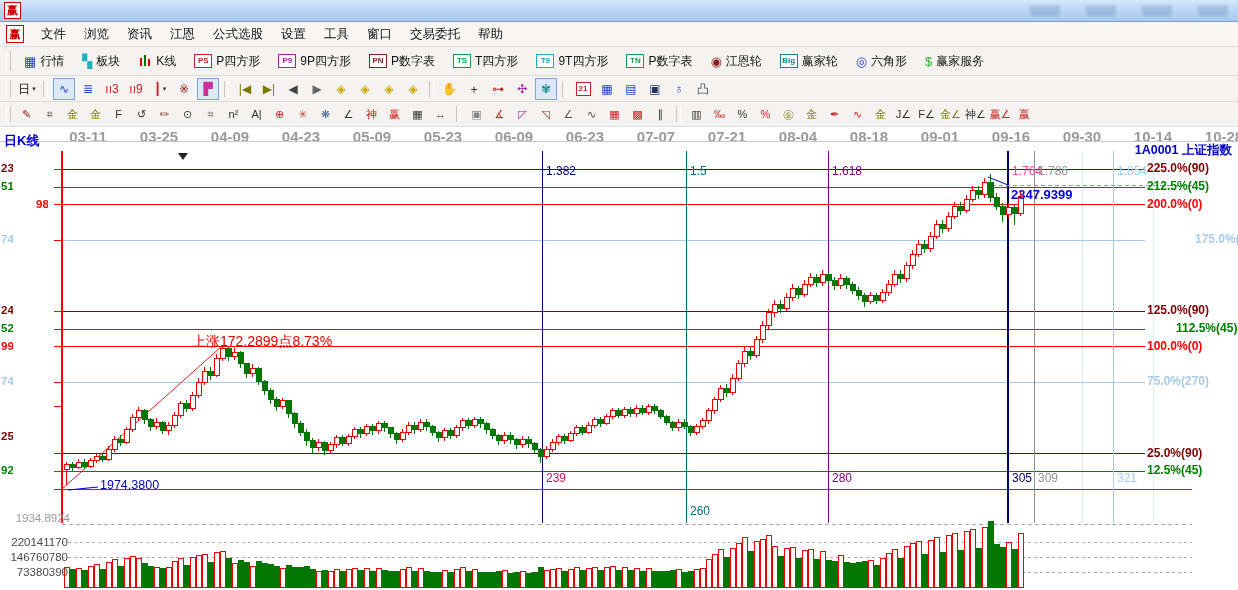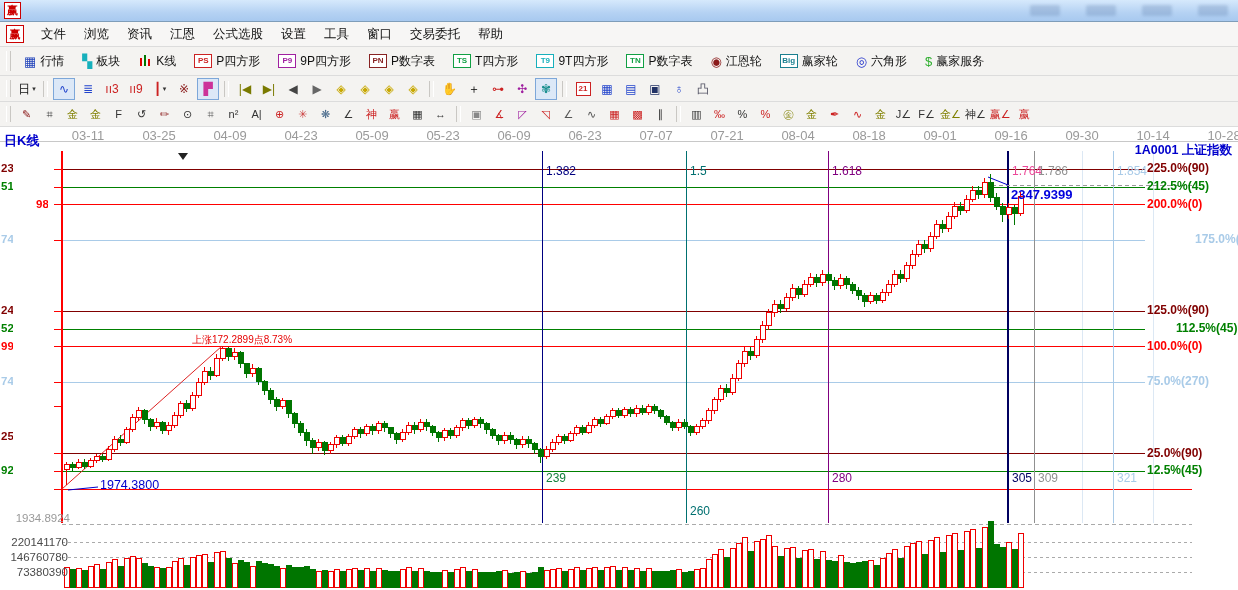--- a/index.html
+++ b/index.html
@@ -35,27 +35,27 @@
   .tb3 .ibtn{min-width:19px;height:18px;font-size:11px;}
   .ibtn.sel{border-color:#7da7d9;background:#dce8f7;}
   .ibtn .dd{font-size:7px;margin-left:2px;color:#333;}
   .ibtn .bx{display:inline-flex;align-items:center;justify-content:center;width:13px;height:12px;border:1px solid;font-size:8px;font-weight:bold;background:#fff;line-height:1;}
   .vsep{width:3px;height:16px;border-left:1px solid #c9c7c3;border-right:1px solid #fff;margin:0 4px;}
 
   
   .chart-wrap{position:relative;width:1238px;height:464px;background:#fff;overflow:hidden;}
   .pane-label{position:absolute;left:4px;top:5px;color:#0000cc;font-size:13px;font-weight:bold;z-index:5;}
   .symbol-label{position:absolute;right:6px;top:15px;color:#0000cc;font-size:12.5px;font-weight:bold;z-index:5;}
-  .date-tick{position:absolute;top:1px;transform:translateX(-50%);font-size:13px;color:#9a9a9a;white-space:nowrap;}
+  .date-tick{position:absolute;top:1px;transform:translateX(-50%);font-size:15px;color:#9a9a9a;white-space:nowrap;font-weight:bold;}
   #chart-svg{position:absolute;left:0;top:14px;}
   .pct-label{position:absolute;font-size:12px;font-weight:bold;white-space:nowrap;height:15px;line-height:15px;}
   .left-partial{position:absolute;left:1px;width:12px;overflow:hidden;font-size:11.5px;font-weight:bold;height:14px;line-height:14px;}
   .vl-top{position:absolute;top:38px;font-size:12px;height:13px;line-height:13px;white-space:nowrap;}
   .vl-bot{position:absolute;top:345px;font-size:12px;height:13px;line-height:13px;white-space:nowrap;}
-  .anno-rise{position:absolute;left:192px;top:206px;color:#e60000;font-size:10px;white-space:nowrap;}
+  .anno-rise{position:absolute;left:192px;top:206px;color:#e60000;font-size:14px;white-space:nowrap;}
   .anno-low{position:absolute;left:100px;top:351px;color:#0000cc;font-size:12.5px;white-space:nowrap;}
   .anno-high{position:absolute;left:1011px;top:60px;color:#0000dd;font-size:13px;font-weight:bold;white-space:nowrap;}
   .price-min{position:absolute;left:10px;top:385px;width:60px;text-align:right;color:#999;font-size:11.5px;}
   .vol-label{position:absolute;left:2px;width:66px;text-align:right;color:#4a4a4a;font-size:11.5px;height:14px;line-height:14px;}
 </style>
 </head>
 <body>
 
 <div class="app">
 
@@ -926,21 +926,21 @@
         <div class="left-partial" style="top: 194.1px; color: rgb(0, 128, 0);">52</div>
         <div class="pct-label" style="left: 1147px; top: 211.9px; color: rgb(255, 0, 0);">100.0%(0)</div>
         <div class="left-partial" style="top: 211.9px; color: rgb(255, 0, 0);">99</div>
         <div class="pct-label" style="left: 1147px; top: 247.4px; color: rgb(169, 203, 232);">75.0%(270)</div>
         <div class="left-partial" style="top: 247.4px; color: rgb(169, 203, 232);">74</div>
         <div class="pct-label" style="left: 1147px; top: 318.5px; color: rgb(128, 0, 0);">25.0%(90)</div>
         <div class="left-partial" style="top: 302px; color: rgb(128, 0, 0); text-align: center;">25</div>
         <div class="pct-label" style="left: 1147px; top: 336.2px; color: rgb(0, 128, 0);">12.5%(45)</div>
         <div class="left-partial" style="top: 336.2px; color: rgb(0, 128, 0);">92</div>
         <div class="vl-top" style="left: 546px; color: rgb(0, 0, 128);">1.382</div>
-        <div class="vl-bot" style="left: 546px; color: #15803d;">239</div>
+        <div class="vl-bot" style="left: 546px; color: #be185d;">239</div>
         <div class="vl-top" style="left: 690px; color: rgb(0, 112, 112);">1.5</div>
         <div class="vl-bot" style="left: 690px; color: rgb(0, 112, 112); margin-top: 33px;">260</div>
         <div class="vl-top" style="left: 832px; color: rgb(128, 0, 128);">1.618</div>
         <div class="vl-bot" style="left: 832px; color: rgb(128, 0, 128);">280</div>
         <div class="vl-top" style="left: 1012px; color: #ec4899;">1.764</div>
         <div class="vl-bot" style="left: 1012px; color: rgb(0, 0, 96);">305</div>
         <div class="vl-top" style="left: 1038px; color: rgb(144, 144, 144);">1.786</div>
         <div class="vl-bot" style="left: 1038px; color: rgb(144, 144, 144);">309</div>
         <div class="vl-top" style="left: 1117px; color: rgb(169, 203, 232);">1.854</div>
         <div class="vl-bot" style="left: 1117px; color: rgb(169, 203, 232);">321</div>

